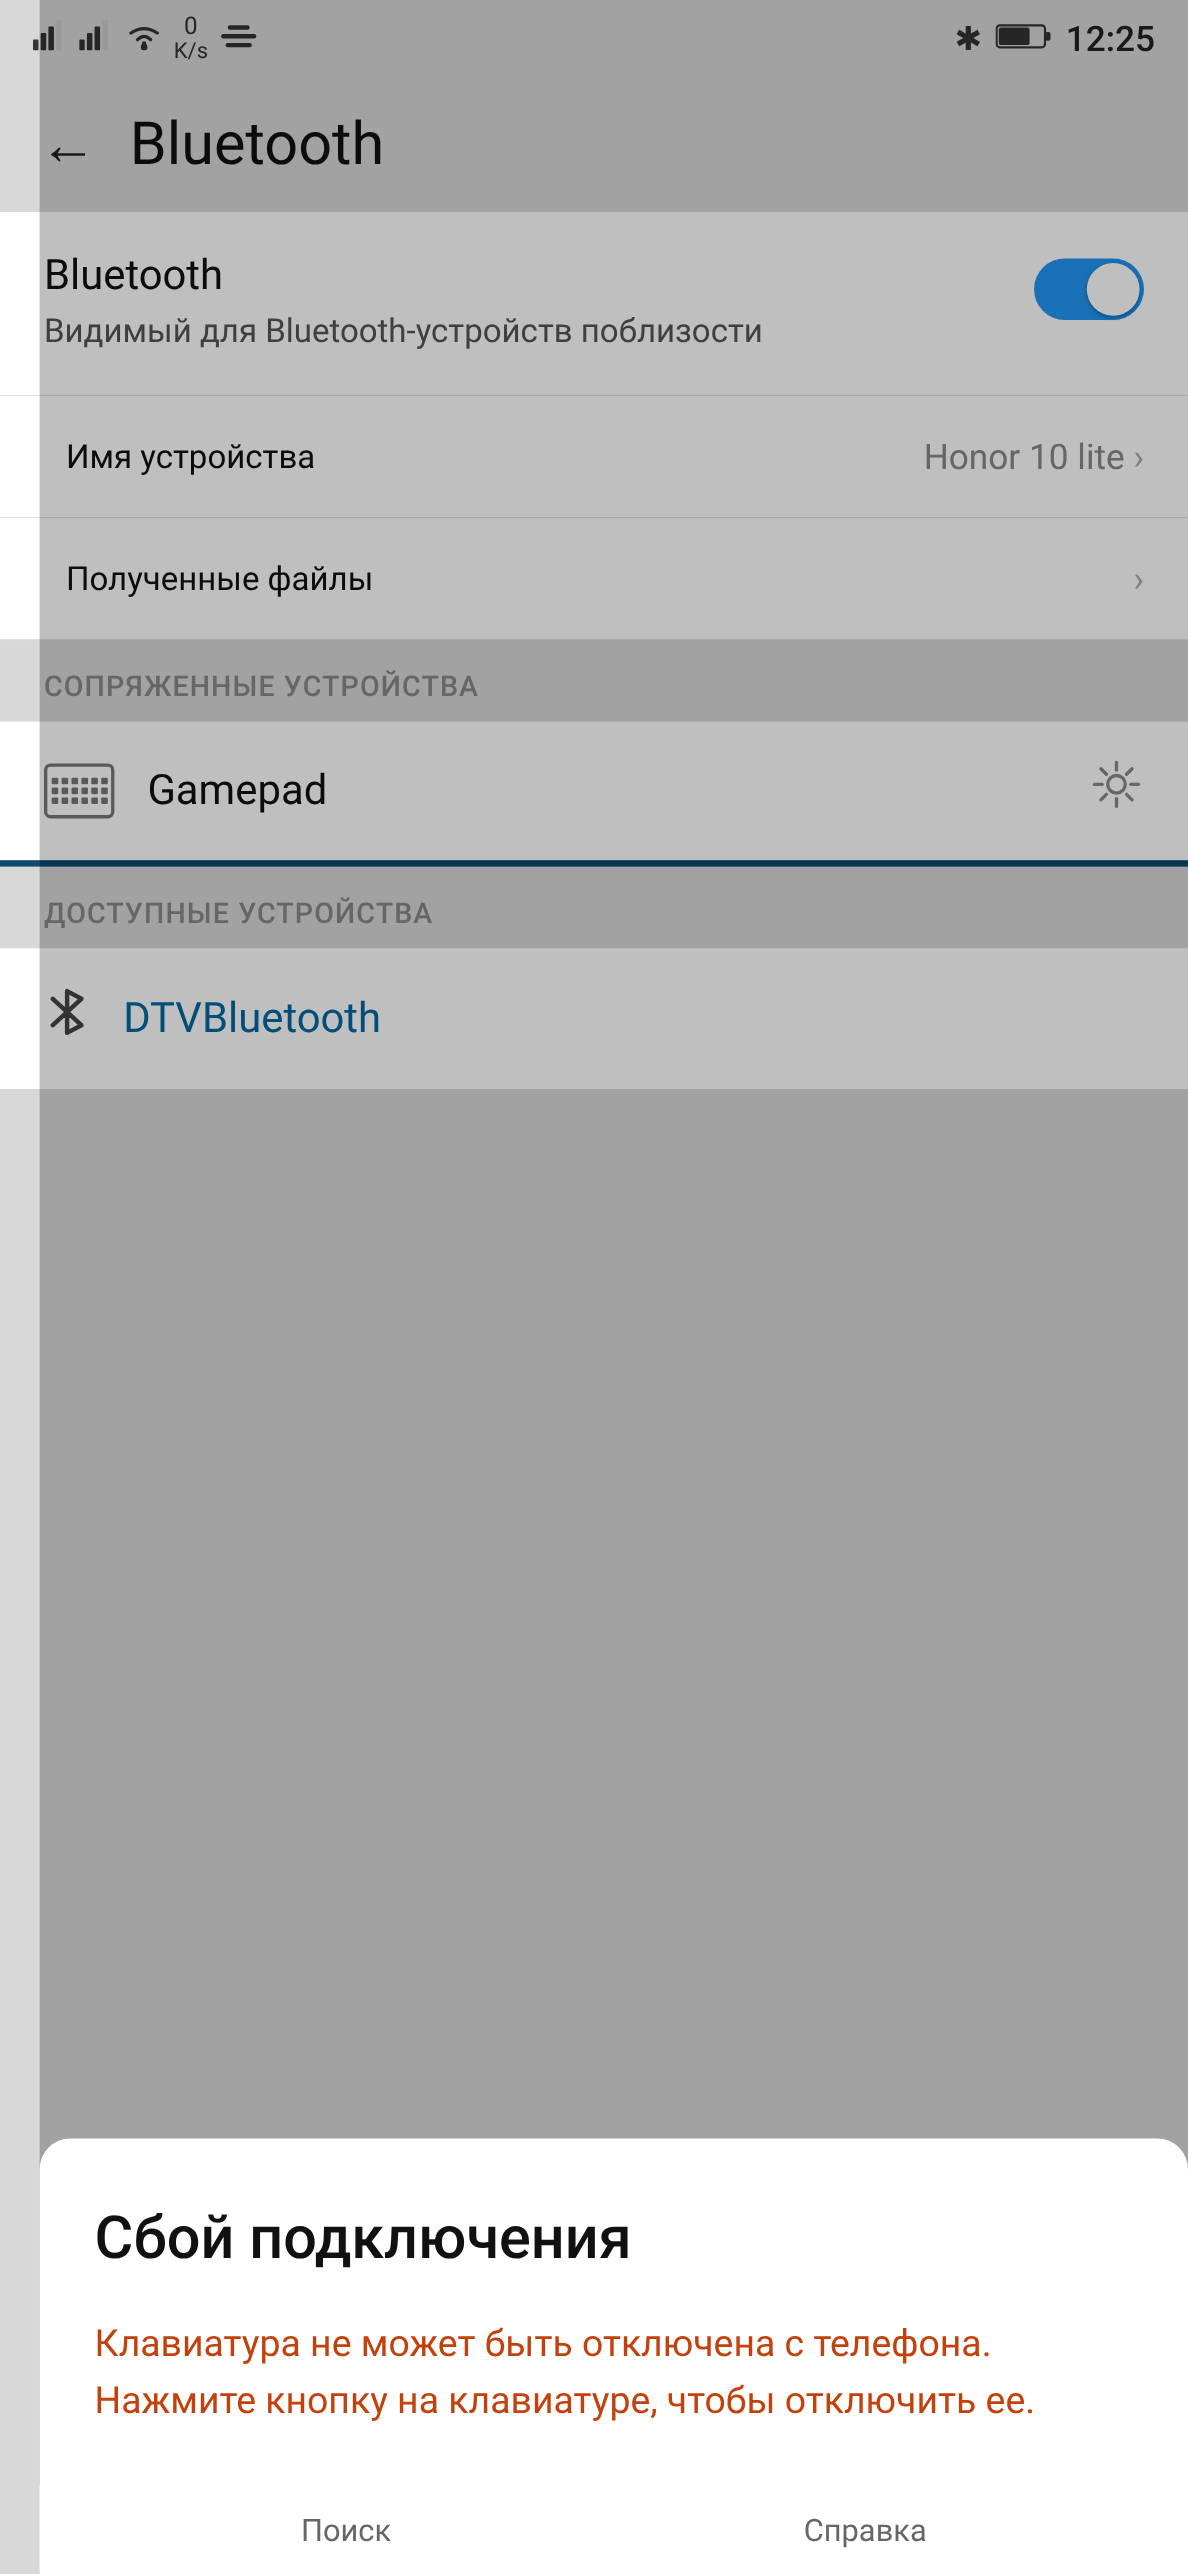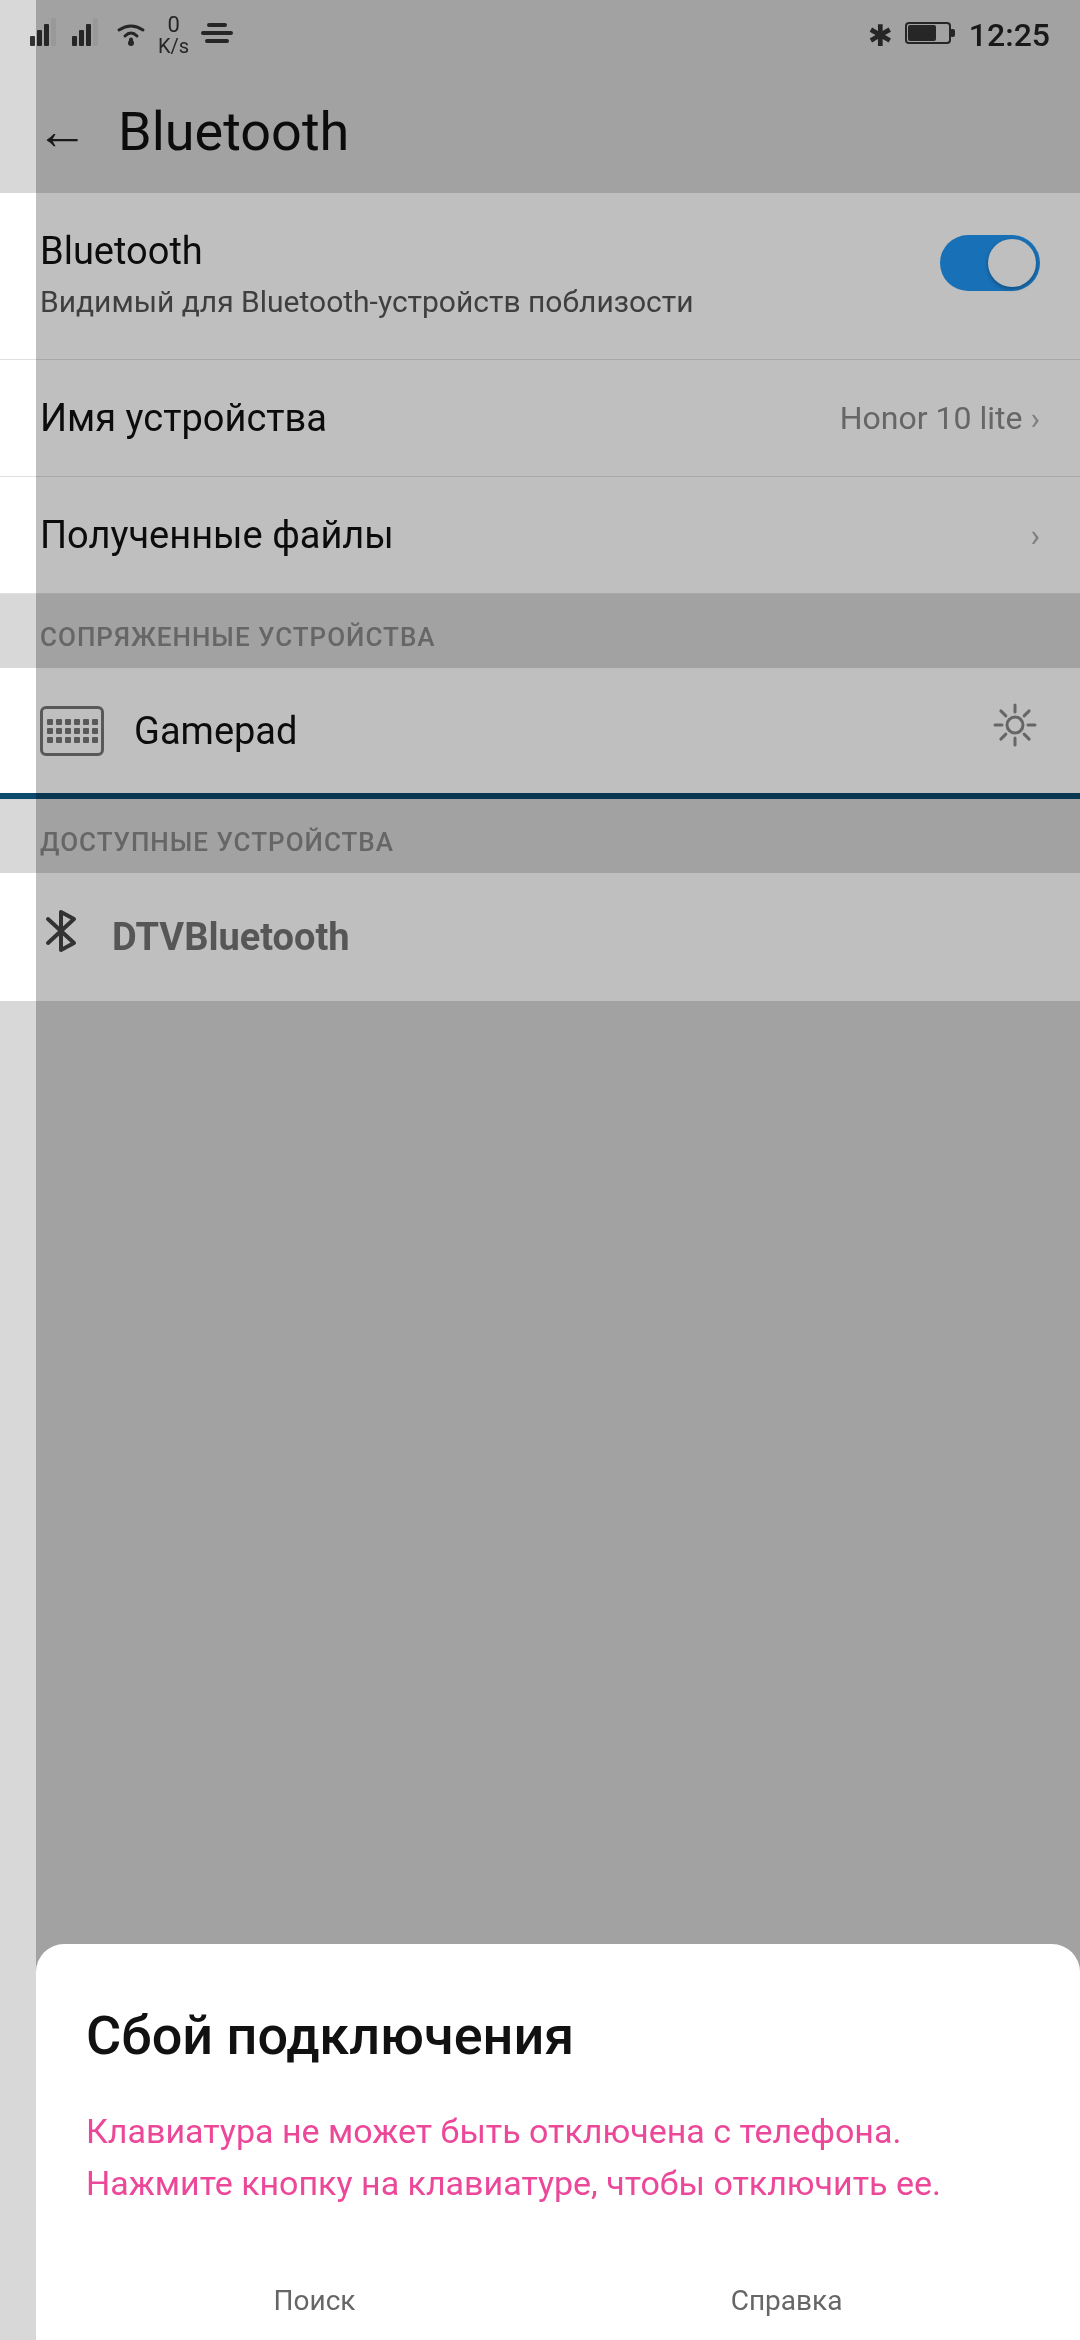--- a/index.html
+++ b/index.html
@@ -123,23 +123,24 @@
     .menu-row {
       background: #ffffff;
       padding: 36px 40px;
       display: flex;
       align-items: center;
       justify-content: space-between;
       border-bottom: 1px solid #e0e0e0;
       cursor: pointer;
     }
     .menu-row-title {
-      font-size: 38px;
+      font-size: 30px;
       color: #111;
       font-weight: 400;
+      margin-left: 20px;
     }
     .menu-row-value {
       font-size: 32px;
       color: #888;
       display: flex;
       align-items: center;
       gap: 8px;
     }
     .chevron {
       font-size: 32px;
@@ -213,22 +214,21 @@
       align-items: center;
       gap: 30px;
     }
     .bt-icon {
       font-size: 48px;
       color: #333;
       font-weight: bold;
     }
     .bt-device-name {
       font-size: 38px;
-      color: #737373;
-      font-weight: bold;
+      color: #0369a1;
     }
 
     
     .dialog-overlay {
       position: absolute;
       bottom: 0;
       left: 0;
       right: 0;
       top: 0;
       background: rgba(0,0,0,0.25);
@@ -246,21 +246,21 @@
     }
     .dialog-title {
       font-size: 54px;
       font-weight: 500;
       color: #111;
       margin-bottom: 36px;
       line-height: 1.2;
     }
     .dialog-message {
       font-size: 34px;
-      color: #ec4899;
+      color: #c2410c;
       line-height: 1.55;
       margin-bottom: 50px;
     }
     .dialog-buttons {
       display: flex;
       border-top: 1px solid #e0e0e0;
     }
     .dialog-btn {
       flex: 1;
       padding: 38px 20px;

